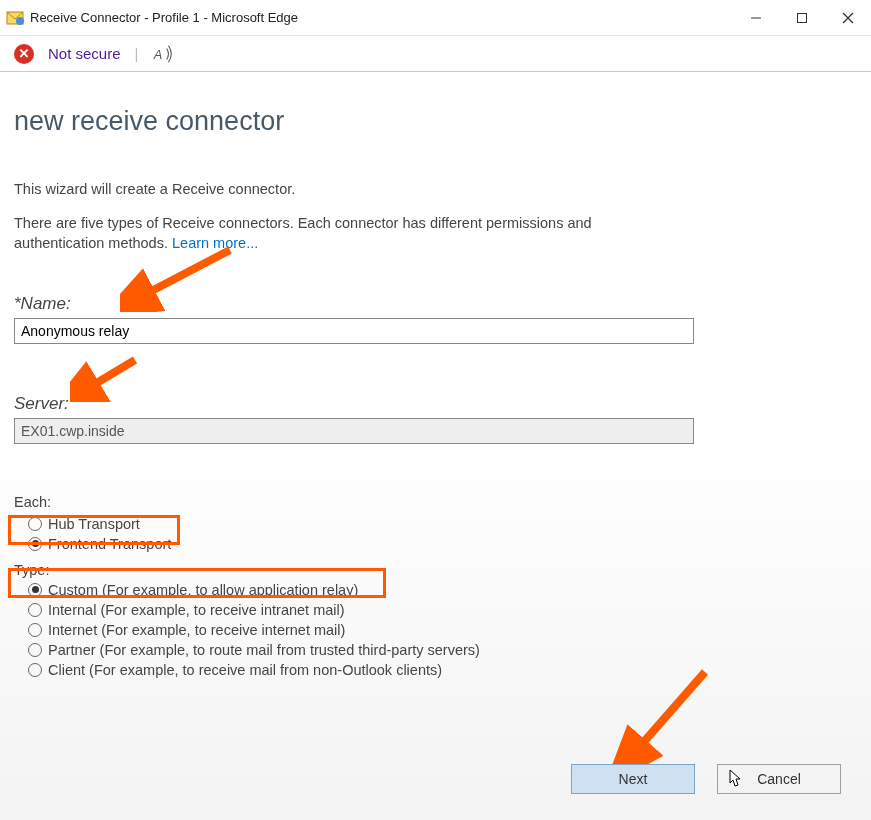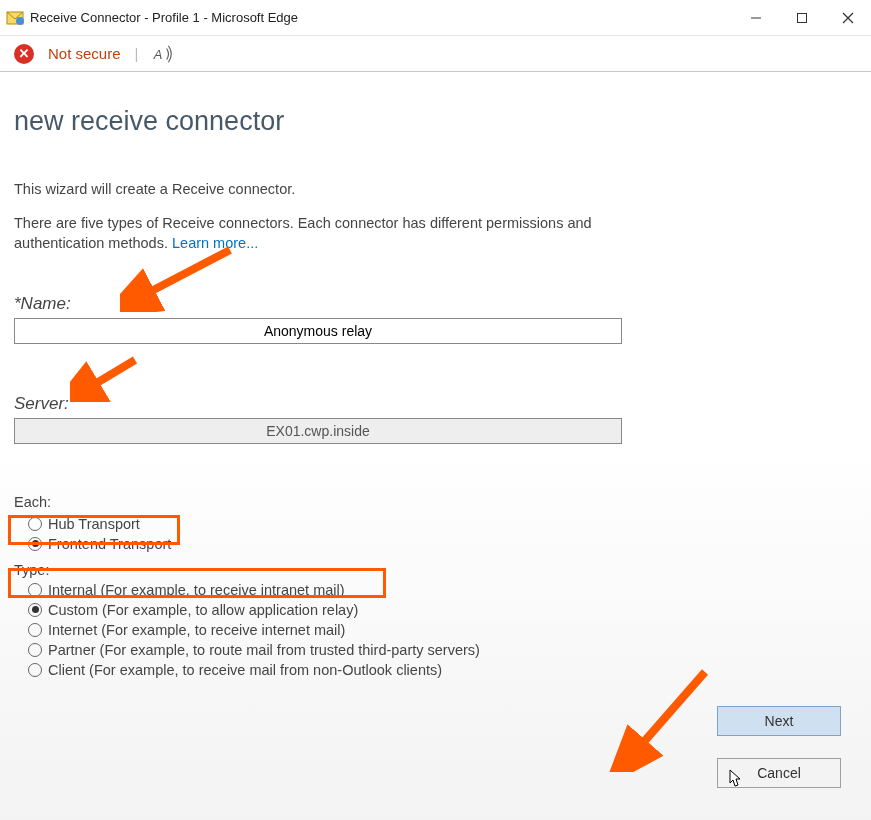--- a/index.html
+++ b/index.html
@@ -38,21 +38,21 @@
     }
     .security-icon {
       width: 20px; height: 20px;
       border-radius: 50%;
       background: #d93025;
       color: #fff;
       display: flex; align-items: center; justify-content: center;
       font-size: 13px; font-weight: bold;
       flex-shrink: 0;
     }
-    .not-secure { color: #c2410c; font-size: 15px; white-space: nowrap; }
+    .not-secure { color: #4c1d95; font-size: 15px; white-space: nowrap; }
     .url-sep { color: #bbb; font-size: 15px; }
     .url {
       color: #6a6a6a; font-size: 15px;
       overflow: hidden; text-overflow: ellipsis; white-space: nowrap;
       flex: 1;
     }
     .url .https { color: #6a6a6a; text-decoration: line-through; text-decoration-color: #d93025; }
     .read-aloud { width: 22px; height: 22px; color: #555; flex-shrink: 0; }
     .content {
       padding: 34px 14px 0 14px;
@@ -64,27 +64,26 @@
       font-size: 27px;
       font-weight: 300;
       color: #475968;
       margin-bottom: 44px;
     }
     .intro-1 { font-size: 14.5px; color: #454545; margin-bottom: 16px; }
     .intro-2 { font-size: 14.5px; color: #454545; line-height: 1.4; max-width: 640px; }
     .learn-link { color: #0072c6; cursor: pointer; }
     .field-label { font-size: 17px; color: #454545; margin-top: 40px; margin-bottom: 4px; font-style: italic; }
     .text-input {
-      width: 608px; height: 26px;
+      width: 680px; height: 26px;
       border: 1px solid #888;
       padding: 1px 6px;
       font-size: 14px;
       font-family: inherit;
       background: #fff;
-      text-align: center;
     }
     .text-input.ro { background: #eee; color: #555; }
     .role-label { font-size: 14.5px; color: #454545; margin-top: 50px; margin-bottom: 6px; }
     .type-label { font-size: 14.5px; color: #454545; margin-top: 10px; margin-bottom: 4px; }
     .radio-group { padding-left: 14px; }
     .radio-row {
       display: flex; align-items: center; gap: 6px;
       margin: 4px 0; cursor: pointer;
     }
     .radio {
@@ -98,22 +97,22 @@
       content: ''; width: 7px; height: 7px; border-radius: 50%; background: #333;
     }
     .radio-label { font-size: 14.5px; color: #454545; }
     .highlight {
       border: 3px solid #ff5a00;
       position: absolute;
       pointer-events: none;
     }
     .footer-buttons {
       position: absolute;
-      bottom: 32px; right: 30px;
-      display: flex; gap: 22px; flex-direction: column;
+      bottom: 26px; right: 30px;
+      display: flex; gap: 22px;
     }
     .btn {
       width: 124px; height: 30px;
       border: 1px solid #a0a0a0;
       background: #f3f3f3;
       font-size: 14px; color: #333;
       cursor: pointer;
       font-family: inherit;
     }
     .btn.primary { background: #cfe0f0; border-color: #7aa4c8; }
@@ -193,26 +192,26 @@
     </div>
     <div class="radio-row">
       <span class="radio sel"></span>
       <span class="radio-label">Frontend Transport</span>
     </div>
   </div>
 
   <div class="type-label">Type:</div>
   <div class="radio-group">
     <div class="radio-row">
-      <span class="radio"></span>
-      <span class="radio-label">Internal (For example, to receive intranet mail)</span>
-    </div>
-    <div class="radio-row">
       <span class="radio sel"></span>
       <span class="radio-label">Custom (For example, to allow application relay)</span>
+    </div>
+    <div class="radio-row">
+      <span class="radio"></span>
+      <span class="radio-label">Internal (For example, to receive intranet mail)</span>
     </div>
     <div class="radio-row">
       <span class="radio"></span>
       <span class="radio-label">Internet (For example, to receive internet mail)</span>
     </div>
     <div class="radio-row">
       <span class="radio"></span>
       <span class="radio-label">Partner (For example, to route mail from trusted third-party servers)</span>
     </div>
     <div class="radio-row">

